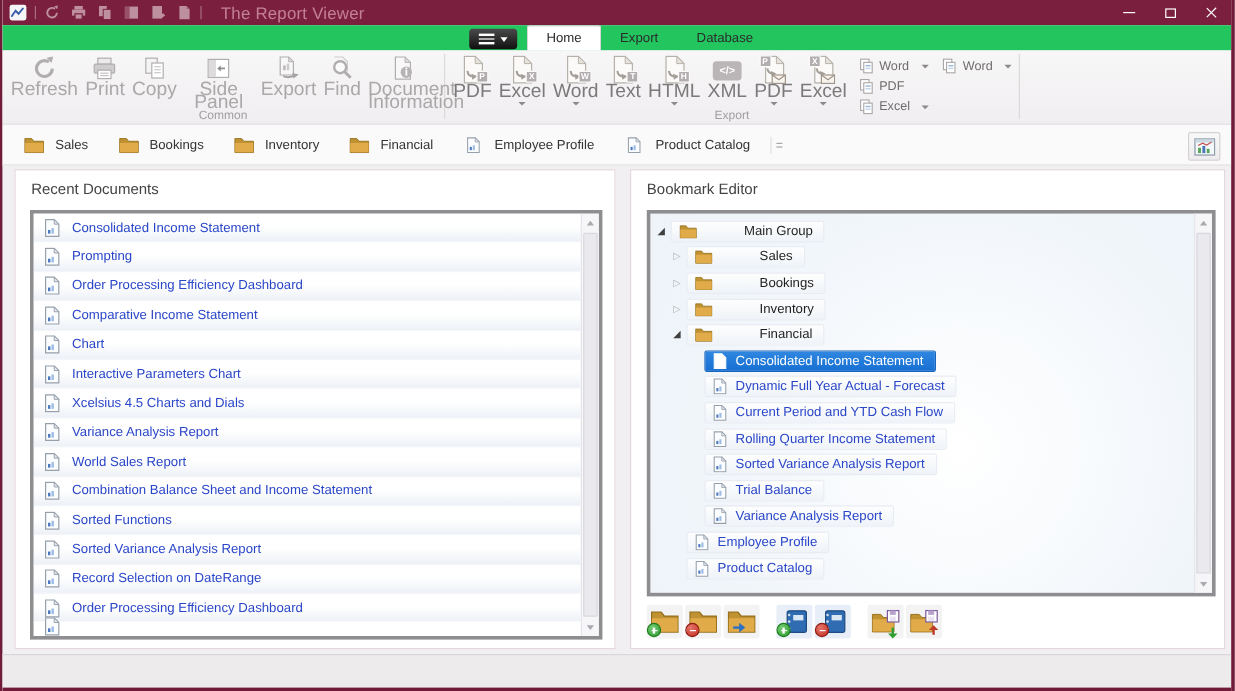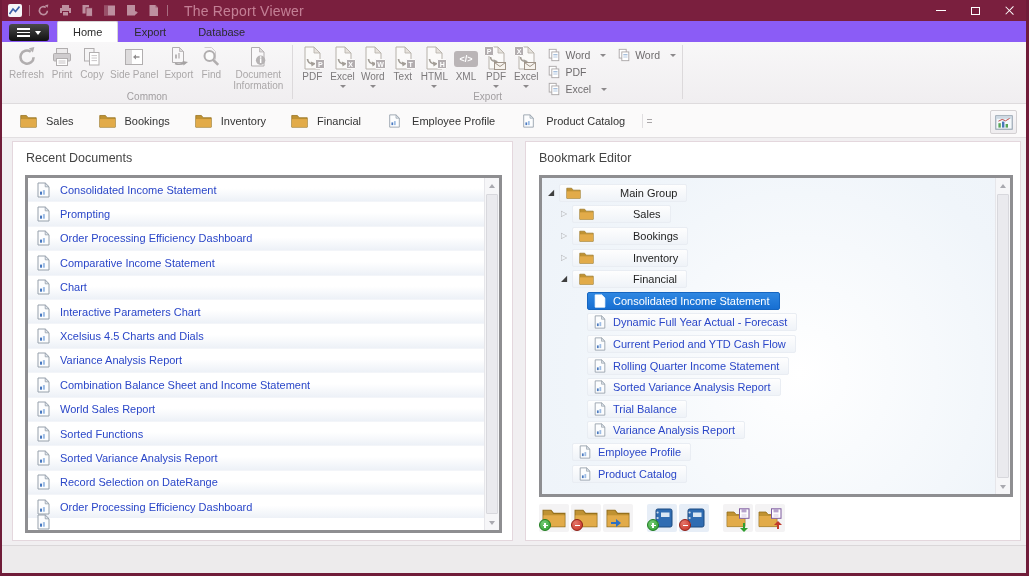--- a/index.html
+++ b/index.html
@@ -18,40 +18,40 @@
   .tb-title{font-size:14px;color:rgba(255,205,220,.55);margin-left:9px;letter-spacing:.2px;}
   .win-controls{margin-left:auto;display:flex;height:100%;}
   .wc{width:34px;height:100%;display:flex;align-items:center;justify-content:center;position:relative;}
   .wc-min i{display:block;width:10px;height:1px;background:#fff;}
   .wc-max i{display:block;width:9px;height:8px;border:1px solid #fff;}
   .wc-close i{display:block;width:11px;height:11px;position:relative;}
   .wc-close i::before,.wc-close i::after{content:"";position:absolute;left:5px;top:0;width:1.4px;height:11px;background:#fff;}
   .wc-close i::before{transform:rotate(45deg);} .wc-close i::after{transform:rotate(-45deg);}
 
   
-  .tabrow{position:absolute;left:0;top:21px;right:0;height:21px;background:#8b5cf6;display:flex;align-items:flex-end;}
+  .tabrow{position:absolute;left:0;top:21px;right:0;height:21px;background:#22c55e;display:flex;align-items:flex-end;justify-content:center;}
   .menu-btn{width:40px;height:17px;margin:0 8px 1px 7px;background:linear-gradient(#4a4a4a,#101010);border-radius:3px;
             display:flex;align-items:center;justify-content:center;gap:5px;}
   .menu-lines{display:flex;flex-direction:column;gap:2px;}
   .menu-lines i{display:block;width:13px;height:1.6px;background:#fff;}
   .menu-caret{width:0;height:0;border-left:3.5px solid transparent;border-right:3.5px solid transparent;border-top:4px solid #fff;}
   .tabs{display:flex;height:21px;}
   .tab{padding:0 15px;font-size:11px;color:#2b2b2b;display:flex;align-items:center;border:1px solid transparent;border-bottom:none;}
   .tab.active{background:#fff;border-color:#d8d5d7;border-radius:2px 2px 0 0;position:relative;z-index:2;}
 
   
   .ribbon{position:absolute;left:0;top:42px;right:0;height:62px;background:linear-gradient(#f8f7f8,#f0eef0);
           border-bottom:1px solid #dedbdd;display:flex;}
   .rgroup{position:relative;height:100%;padding:2px 2px 13px 4px;display:flex;align-items:flex-start;}
   .rg-label{position:absolute;left:0;right:0;bottom:1px;text-align:center;font-size:10px;color:#a19ea0;}
   .vsep{width:1px;height:54px;margin-top:3px;background:#dcd9db;flex:none;}
   .btnrow{display:flex;align-items:flex-start;height:100%;}
   .rbtn{display:flex;flex-direction:column;align-items:center;padding:2px 3px 0 3px;min-width:30px;}
   .ric{width:22px;height:22px;flex:none;}
-  .rbtn-label{margin-top:2px;font-size:10px;line-height:10.5px;text-align:center;color:#7c797b;max-width:58px;}
+  .rbtn-label{margin-top:2px;font-size:16px;line-height:10.5px;text-align:center;color:#7c797b;max-width:58px;}
   .rbtn.disabled .rbtn-label{color:#aba8a9;}
   .dd{margin-top:2px;width:0;height:0;border-left:3px solid transparent;border-right:3px solid transparent;
       border-top:3.5px solid #8c898b;visibility:hidden;}
   .has-dd .dd{visibility:visible;}
   
   .pgwrap{position:relative;width:22px;height:24px;display:flex;align-items:flex-start;justify-content:center;}
   .pg-svg{width:20px;height:24px;}
   .pg-badge{position:absolute;right:-2px;bottom:1px;min-width:10px;height:10px;padding:0 1px;background:#b2adaf;border:1px solid #fbfaf9;
             color:#fff;font-size:7px;font-weight:bold;display:flex;align-items:center;justify-content:center;border-radius:1px;}
   .icon-page-mail .pg-badge{right:auto;left:-1px;bottom:auto;top:0;}
@@ -627,28 +627,28 @@
             <svg>
               <use href="#s-document"></use>
             </svg>
             <span class="li-label">Variance Analysis Report</span>
           </div>
 
           <div class="list-item">
             <svg>
               <use href="#s-document"></use>
             </svg>
+            <span class="li-label">World Sales Report</span>
+          </div>
+
+          <div class="list-item">
+            <svg>
+              <use href="#s-document"></use>
+            </svg>
             <span class="li-label">Combination Balance Sheet and Income Statement</span>
-          </div>
-
-          <div class="list-item">
-            <svg>
-              <use href="#s-document"></use>
-            </svg>
-            <span class="li-label">World Sales Report</span>
           </div>
 
           <div class="list-item">
             <svg>
               <use href="#s-document"></use>
             </svg>
             <span class="li-label">Sorted Functions</span>
           </div>
 
           <div class="list-item">

